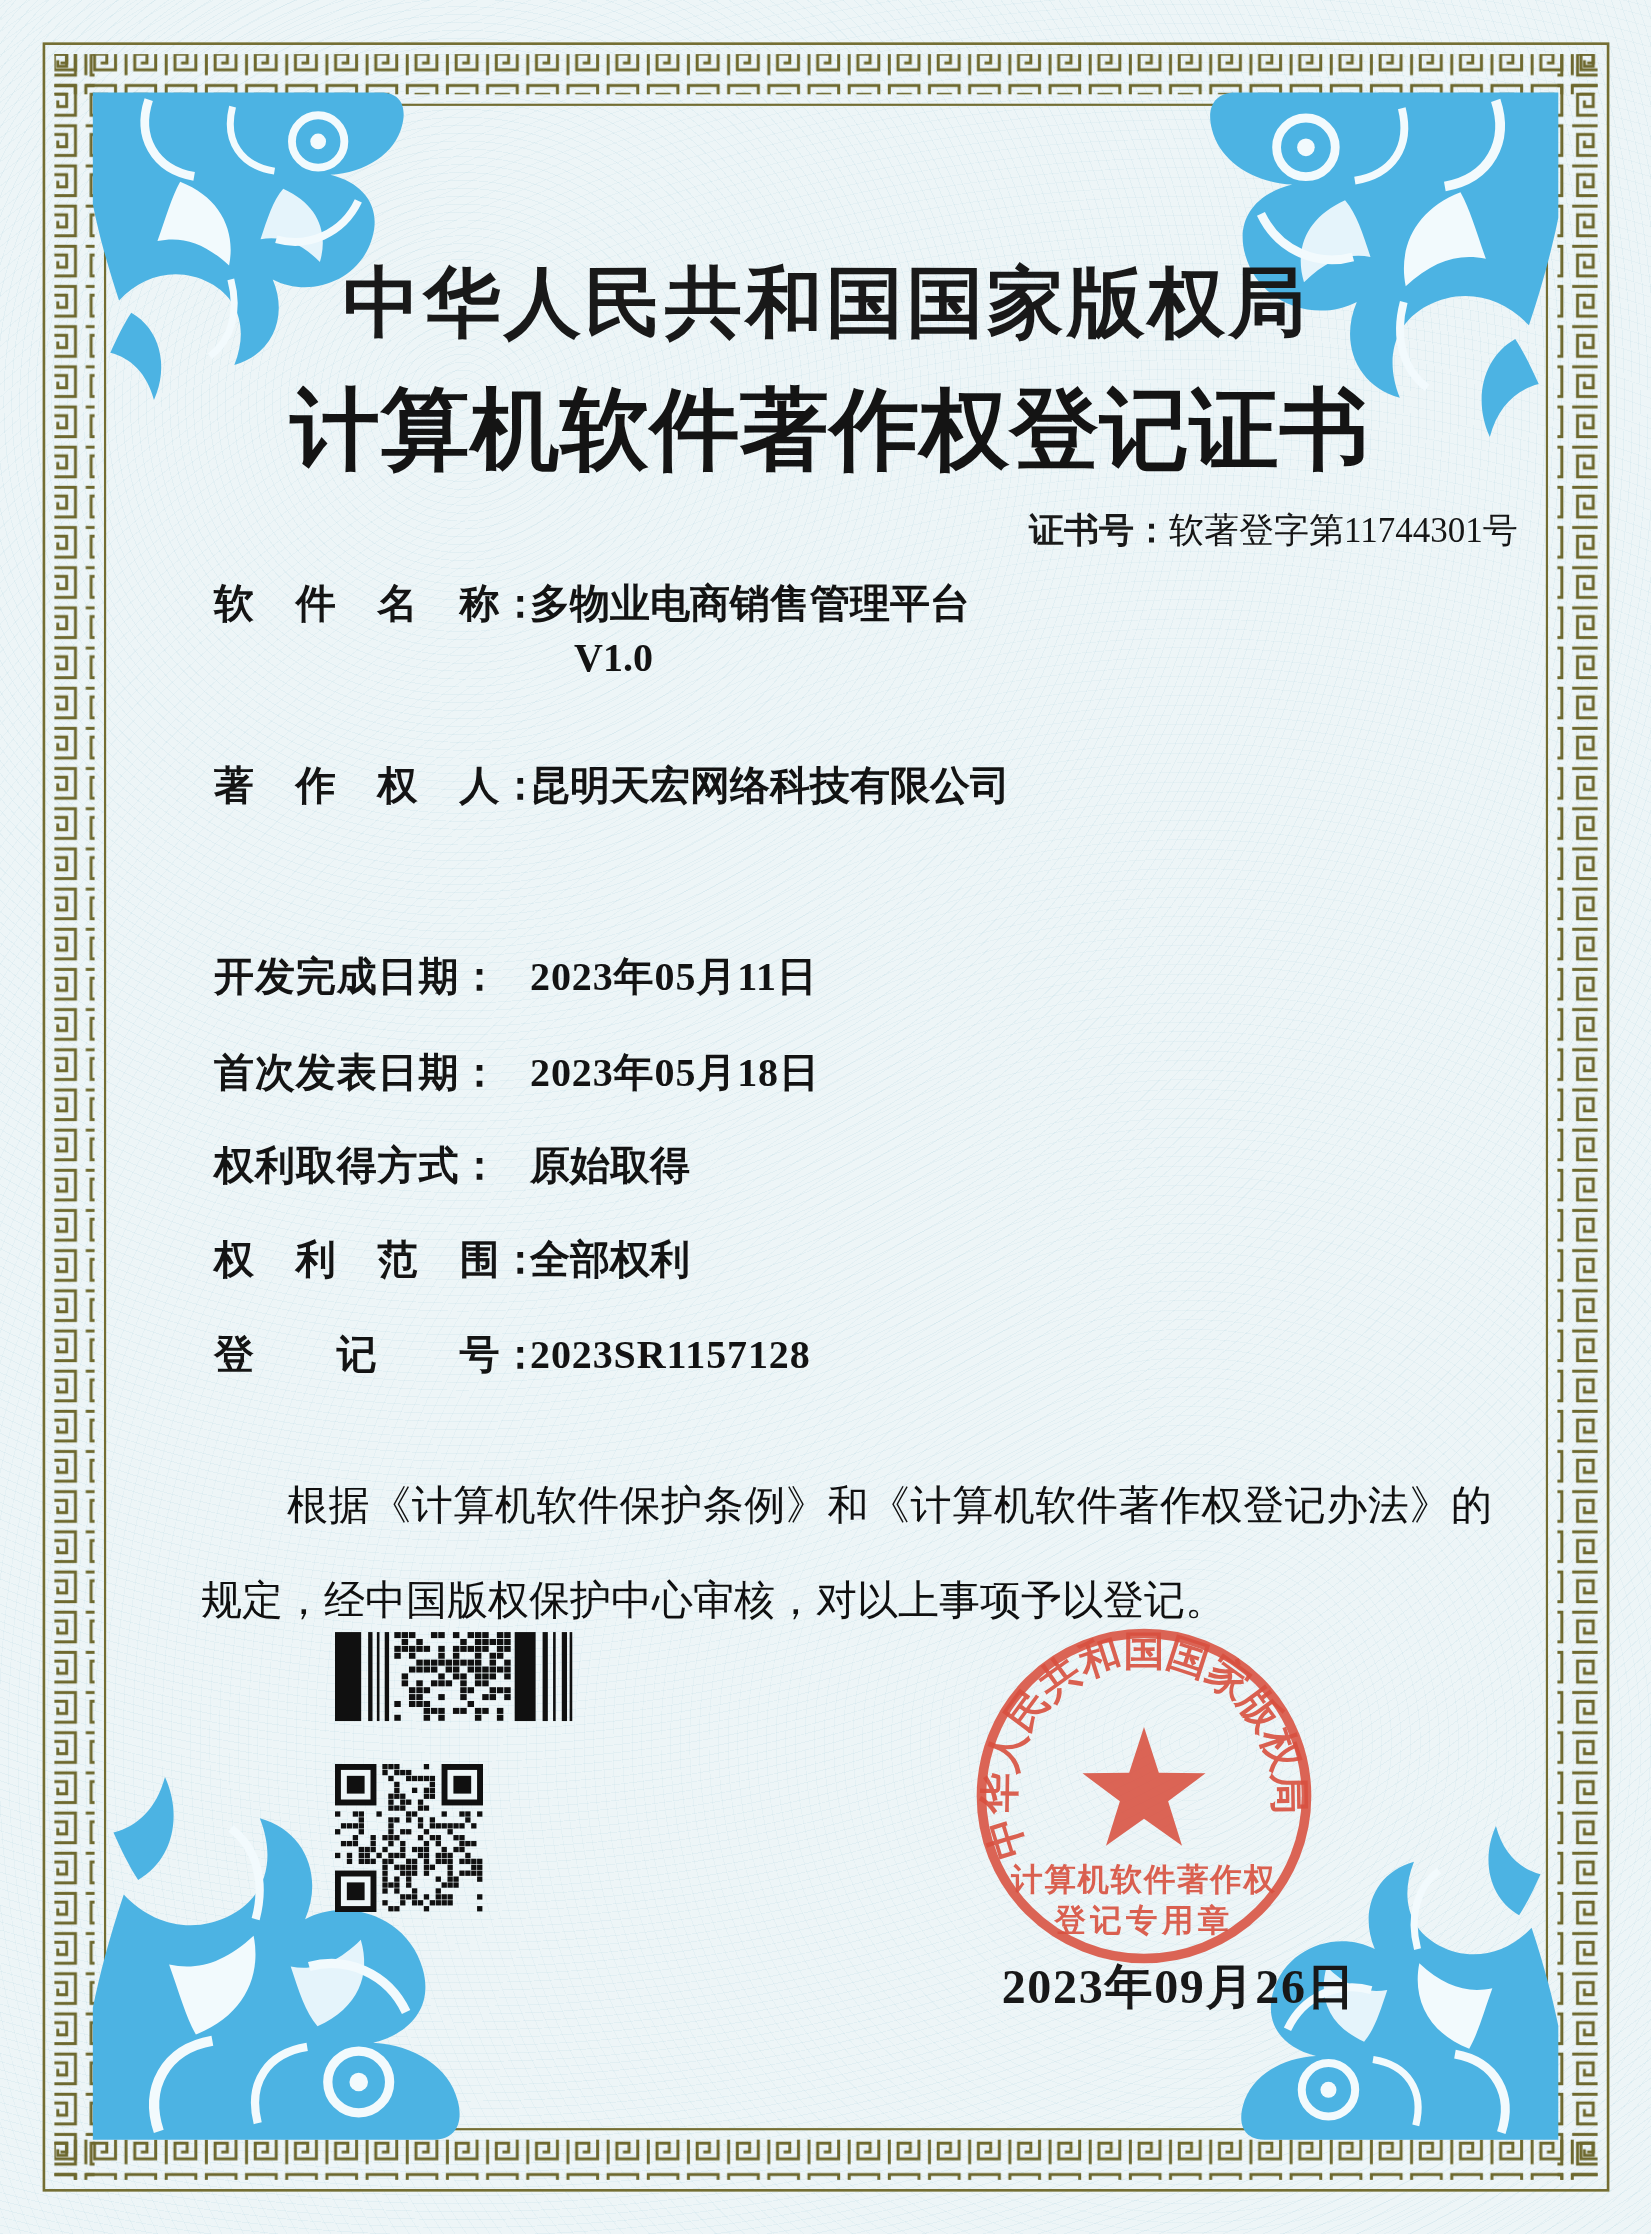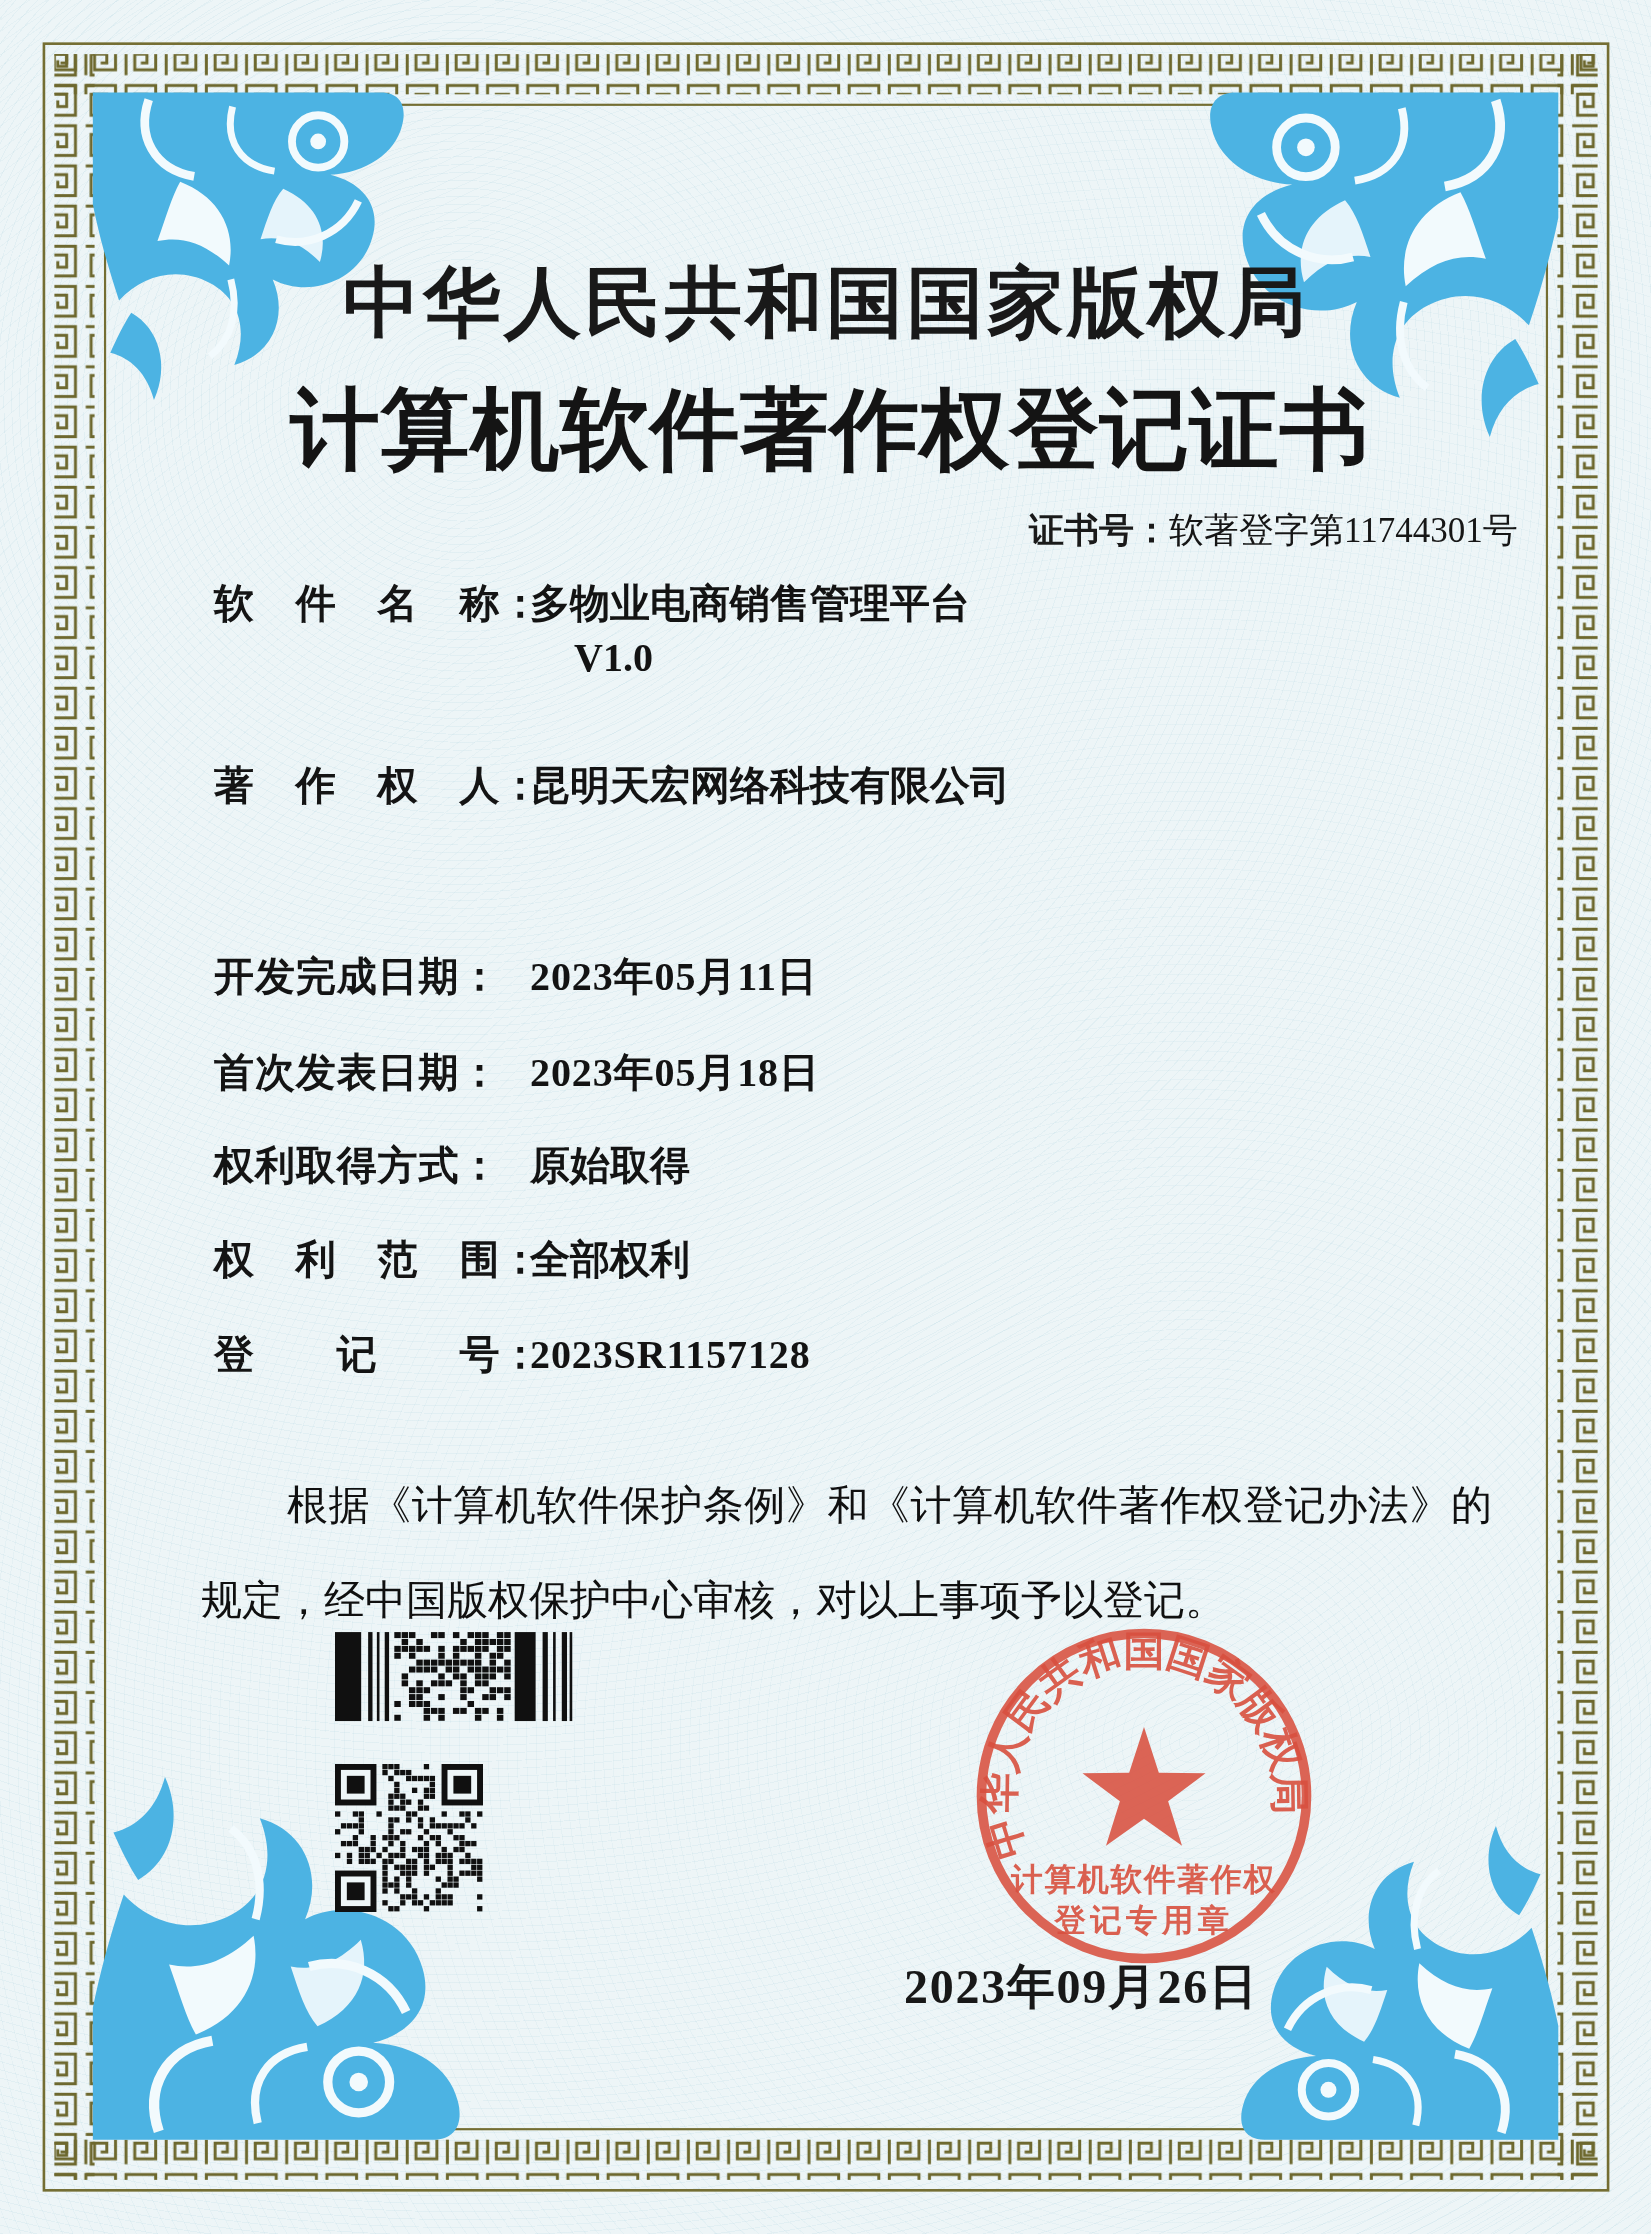--- a/index.html
+++ b/index.html
@@ -46,21 +46,21 @@
     position:absolute;left:201px;top:1417px;width:1291px;
     font-family:"Liberation Serif",serif;font-size:41px;line-height:95px;
     text-indent:86px;color:#101010;text-align:justify;
   }
   .codes{position:absolute;z-index:3;}
   #barcode-svg{position:absolute;left:335px;top:1632px;}
   #qr-svg{position:absolute;left:335px;top:1764px;}
 
   .seal-wrap{position:absolute;left:971px;top:1623px;z-index:3;}
   .issue-date{
-    position:absolute;left:904px;top:1955px;width:384px;z-index:4;
+    position:absolute;left:987px;top:1955px;width:384px;text-align:center;z-index:4;
     font-family:"Liberation Serif",serif;font-size:48px;font-weight:600;color:#181818;
     letter-spacing:1.7px;white-space:nowrap;
   }
 </style>
 </head>
 <body>
 
 <div class="page">
 
   <svg class="frame" width="1652" height="2234" viewBox="0 0 1891 2558" aria-hidden="true">

